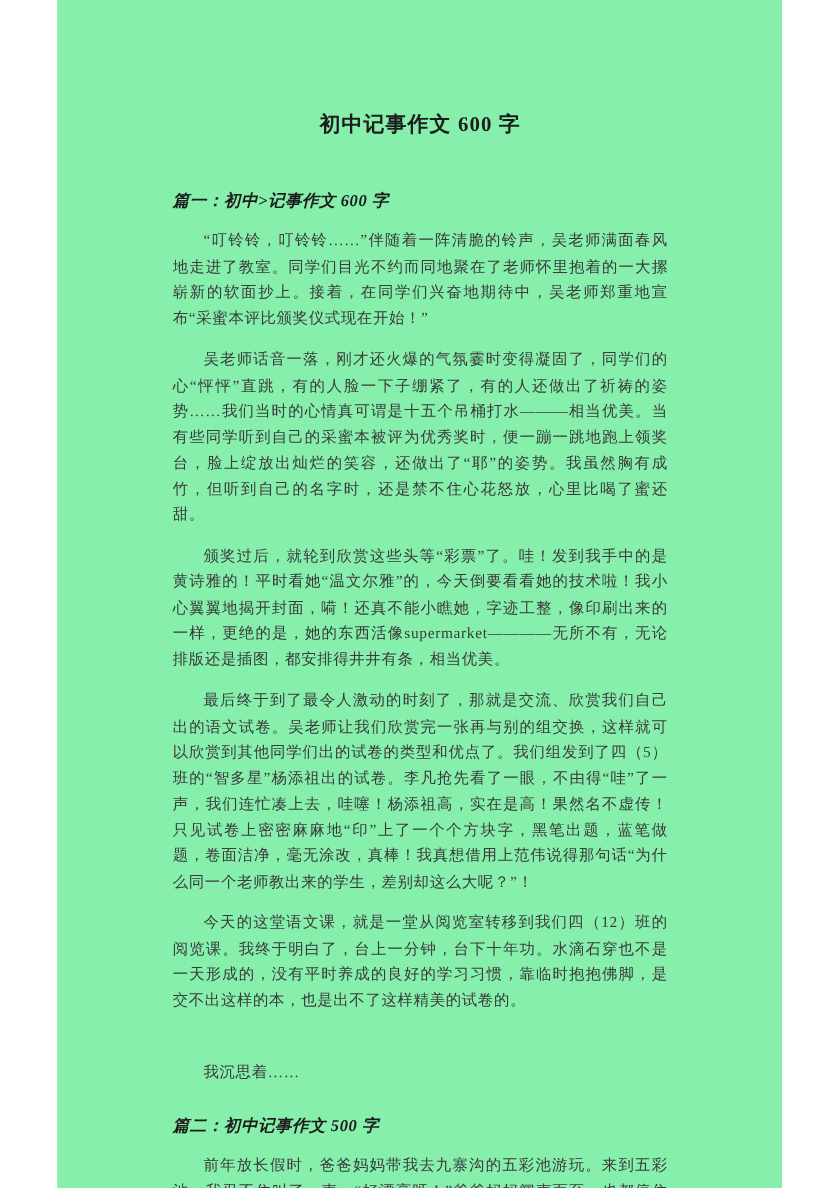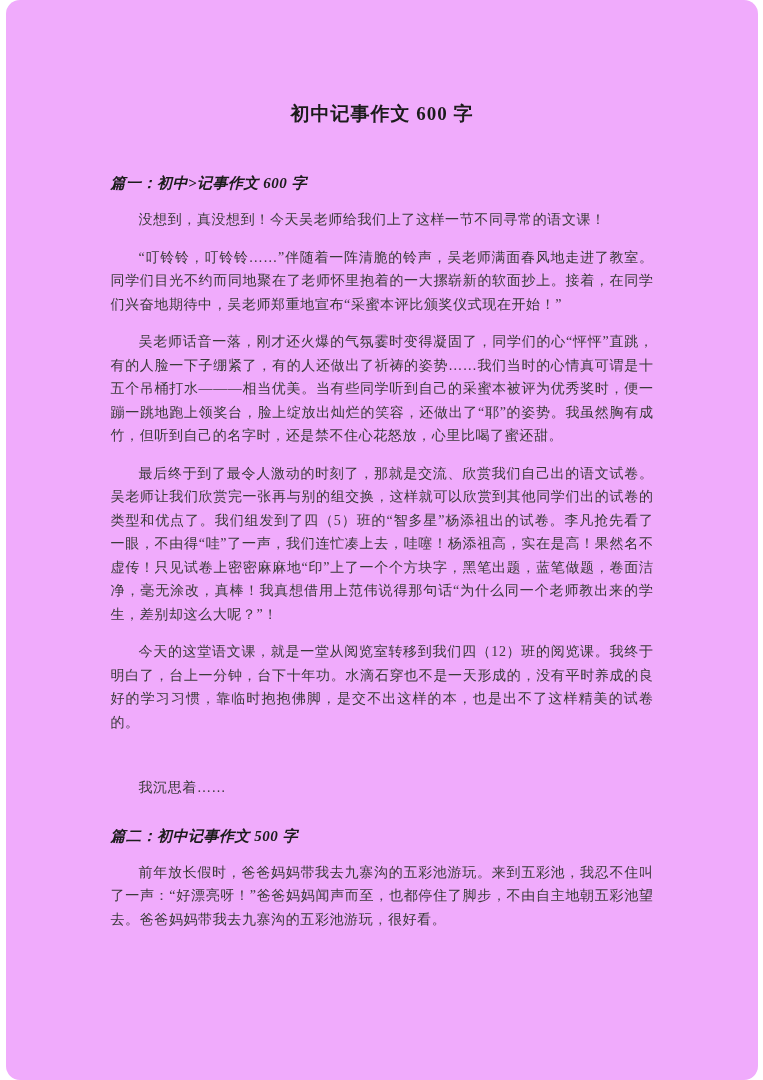--- a/index.html
+++ b/index.html
@@ -2,30 +2,29 @@
 <html><head>
 <meta charset="utf-8">
 <style>
   html, body {
     margin: 0;
     padding: 0;
     background: #ffffff;
   }
   .page {
     position: relative;
-    width: 752px;
+    width: 659px;
     height: 1080px;
     margin: 0 auto;
-    background: #f0abfc;
+    background: #86efac;
     box-sizing: border-box;
     padding: 100px 104px 0 105px;
     font-family: "Liberation Serif", "DejaVu Serif", serif;
     color: #3a3a3a;
     overflow: hidden;
-    border-radius: 14px;
   }
   .doc-title {
     margin: 0;
     font-size: 19px;
     line-height: 27px;
     font-weight: bold;
     text-align: center;
     color: #1c1c1c;
     letter-spacing: 1px;
   }
@@ -57,26 +56,26 @@
 </head>
 <body>
 
 <div class="page">
 
   <h1 class="doc-title">初中记事作文 600 字</h1>
 
   <section>
     <h2 class="sec-heading first">篇一：初中&gt;记事作文 600 字</h2>
 
-    <p class="para">没想到，真没想到！今天吴老师给我们上了这样一节不同寻常的语文课！</p>
 
     <p class="para">“叮铃铃，叮铃铃……”伴随着一阵清脆的铃声，吴老师满面春风地走进了教室。同学们目光不约而同地聚在了老师怀里抱着的一大摞崭新的软面抄上。接着，在同学们兴奋地期待中，吴老师郑重地宣布“采蜜本评比颁奖仪式现在开始！”</p>
 
     <p class="para">吴老师话音一落，刚才还火爆的气氛霎时变得凝固了，同学们的心“怦怦”直跳，有的人脸一下子绷紧了，有的人还做出了祈祷的姿势……我们当时的心情真可谓是十五个吊桶打水———相当优美。当有些同学听到自己的采蜜本被评为优秀奖时，便一蹦一跳地跑上领奖台，脸上绽放出灿烂的笑容，还做出了“耶”的姿势。我虽然胸有成竹，但听到自己的名字时，还是禁不住心花怒放，心里比喝了蜜还甜。</p>
 
+    <p class="para">颁奖过后，就轮到欣赏这些头等“彩票”了。哇！发到我手中的是黄诗雅的！平时看她“温文尔雅”的，今天倒要看看她的技术啦！我小心翼翼地揭开封面，嗬！还真不能小瞧她，字迹工整，像印刷出来的一样，更绝的是，她的东西活像supermarket————无所不有，无论排版还是插图，都安排得井井有条，相当优美。</p>
 
     <p class="para">最后终于到了最令人激动的时刻了，那就是交流、欣赏我们自己出的语文试卷。吴老师让我们欣赏完一张再与别的组交换，这样就可以欣赏到其他同学们出的试卷的类型和优点了。我们组发到了四（5）班的“智多星”杨添祖出的试卷。李凡抢先看了一眼，不由得“哇”了一声，我们连忙凑上去，哇噻！杨添祖高，实在是高！果然名不虚传！只见试卷上密密麻麻地“印”上了一个个方块字，黑笔出题，蓝笔做题，卷面洁净，毫无涂改，真棒！我真想借用上范伟说得那句话“为什么同一个老师教出来的学生，差别却这么大呢？”！</p>
 
     <p class="para">今天的这堂语文课，就是一堂从阅览室转移到我们四（12）班的阅览课。我终于明白了，台上一分钟，台下十年功。水滴石穿也不是一天形成的，没有平时养成的良好的学习习惯，靠临时抱抱佛脚，是交不出这样的本，也是出不了这样精美的试卷的。</p>
 
     <p class="para muse">我沉思着……</p>
   </section>
 
   <section>
     <h2 class="sec-heading second">篇二：初中记事作文 500 字</h2>

